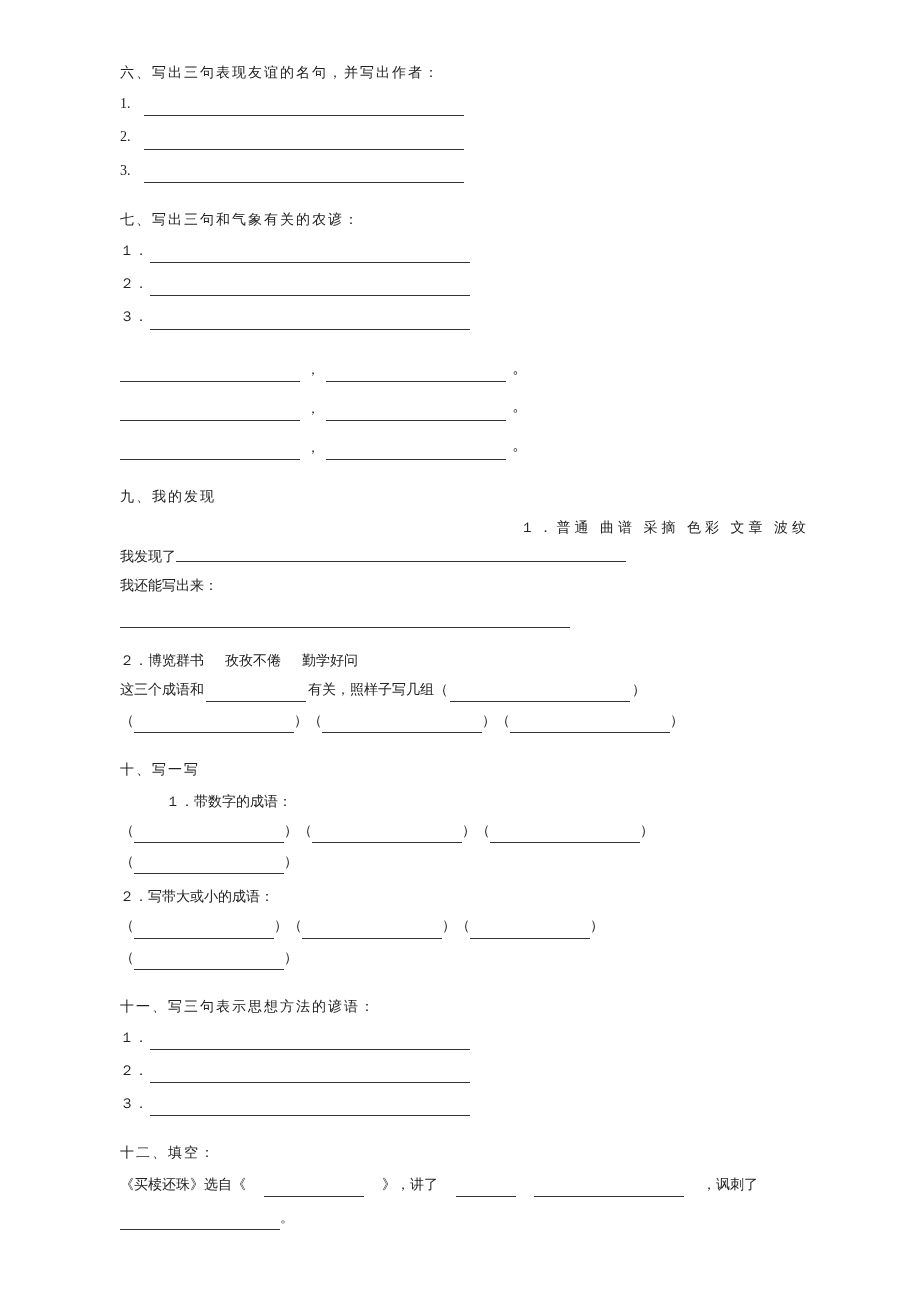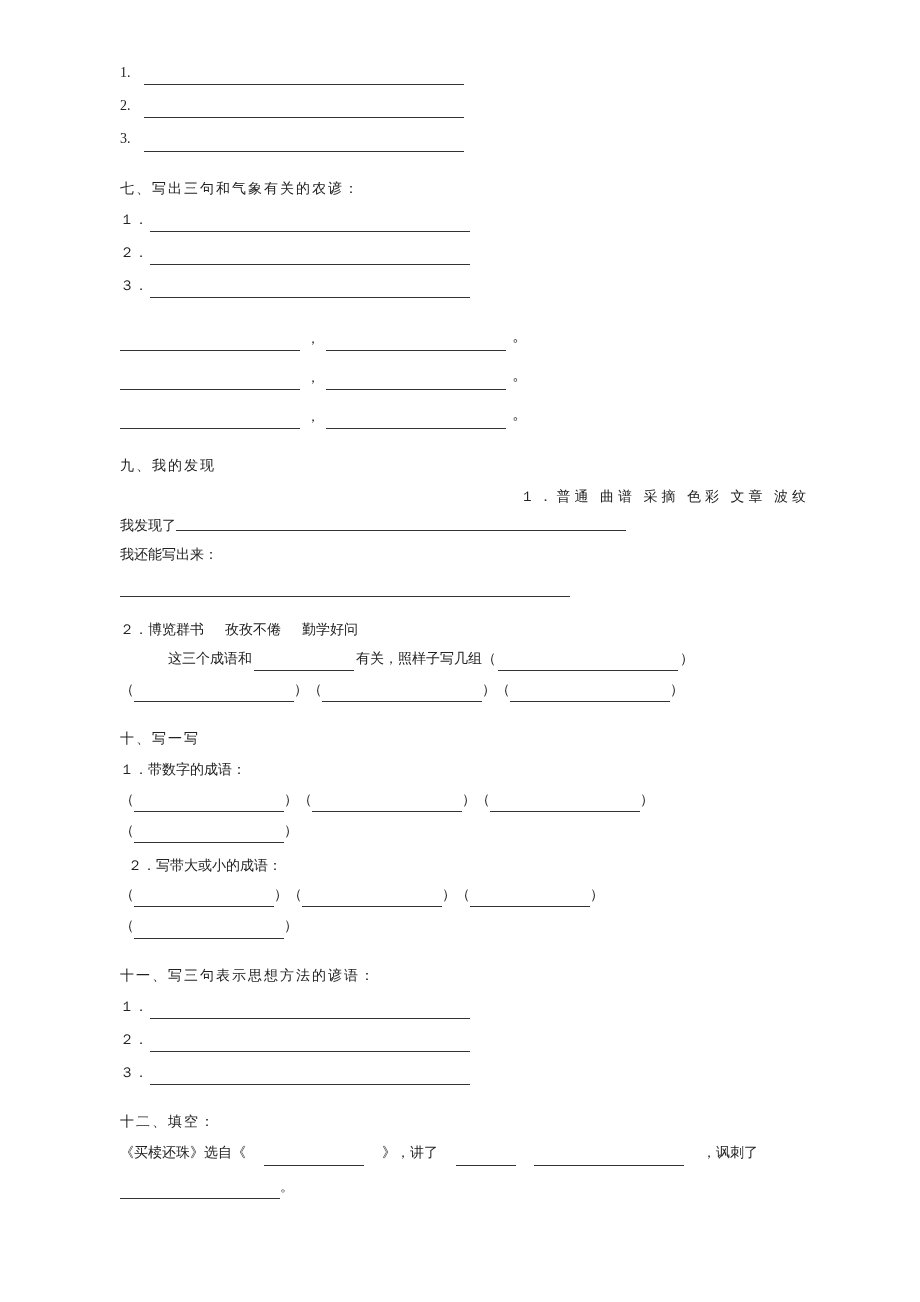--- a/index.html
+++ b/index.html
@@ -87,20 +87,21 @@
       display: inline-block;
       min-width: 100px;
       height: 18px;
       vertical-align: bottom;
     }
   </style>
 </head>
 <body>
 
 <div class="section">
+  <div class="section-title">六、写出三句表现友谊的名句，并写出作者：</div>
   <div class="line-row">
     <span class="line-num">1.</span>
     <span class="underline"></span>
   </div>
   <div class="line-row">
     <span class="line-num">2.</span>
     <span class="underline"></span>
   </div>
   <div class="line-row">
     <span class="line-num">3.</span>
@@ -151,57 +152,57 @@
   <div class="discovery-found">
     <span>我发现了</span>
     <span class="underline-long"></span>
   </div>
   <div class="discovery-sample">我还能写出来：</div>
   <div style="margin-bottom: 20px;">
     <span class="underline-long"></span>
   </div>
 
   <div style="margin-bottom: 4px;">２．博览群书&nbsp;&nbsp;&nbsp;&nbsp;&nbsp;&nbsp;孜孜不倦&nbsp;&nbsp;&nbsp;&nbsp;&nbsp;&nbsp;勤学好问</div>
-  <div style="margin-bottom: 6px; display:flex; align-items:flex-end; flex-wrap:wrap; gap:2px;margin-left:48px;">
+  <div style="margin-bottom: 6px; display:flex; align-items:flex-end; flex-wrap:wrap; gap:2px;">
     <span>这三个成语和</span>
     <span class="blank-inline"></span>
     <span>有关，照样子写几组（</span>
     <span style="border-bottom:1px solid #333; display:inline-block; min-width:180px; height:18px; vertical-align:bottom;"></span>
     <span>）</span>
   </div>
   <div class="row-parens">
     <span>（</span>
     <span style="border-bottom:1px solid #333; display:inline-block; min-width:160px; height:18px; vertical-align:bottom;"></span>
     <span>）（</span>
     <span style="border-bottom:1px solid #333; display:inline-block; min-width:160px; height:18px; vertical-align:bottom;"></span>
     <span>）（</span>
     <span style="border-bottom:1px solid #333; display:inline-block; min-width:160px; height:18px; vertical-align:bottom;"></span>
     <span>）</span>
   </div>
 </div>
 
 <div class="section">
   <div class="section-title">十、写一写</div>
-  <div style="margin-bottom:4px;">１．带数字的成语：</div>
-  <div class="row-parens">
-    <span>（</span>
-    <span style="border-bottom:1px solid #333; display:inline-block; min-width:150px; height:18px; vertical-align:bottom;"></span>
-    <span>）（</span>
-    <span style="border-bottom:1px solid #333; display:inline-block; min-width:150px; height:18px; vertical-align:bottom;"></span>
-    <span>）（</span>
-    <span style="border-bottom:1px solid #333; display:inline-block; min-width:150px; height:18px; vertical-align:bottom;"></span>
-    <span>）</span>
-  </div>
-  <div class="row-parens">
-    <span>（</span>
-    <span style="border-bottom:1px solid #333; display:inline-block; min-width:150px; height:18px; vertical-align:bottom;"></span>
-    <span>）</span>
-  </div>
-
-  <div style="margin-bottom:4px; margin-top:10px;margin-left:8px;">２．写带大或小的成语：</div>
+  <div style="margin-bottom:4px;margin-left:46px;">１．带数字的成语：</div>
+  <div class="row-parens">
+    <span>（</span>
+    <span style="border-bottom:1px solid #333; display:inline-block; min-width:150px; height:18px; vertical-align:bottom;"></span>
+    <span>）（</span>
+    <span style="border-bottom:1px solid #333; display:inline-block; min-width:150px; height:18px; vertical-align:bottom;"></span>
+    <span>）（</span>
+    <span style="border-bottom:1px solid #333; display:inline-block; min-width:150px; height:18px; vertical-align:bottom;"></span>
+    <span>）</span>
+  </div>
+  <div class="row-parens">
+    <span>（</span>
+    <span style="border-bottom:1px solid #333; display:inline-block; min-width:150px; height:18px; vertical-align:bottom;"></span>
+    <span>）</span>
+  </div>
+
+  <div style="margin-bottom:4px; margin-top:10px;">２．写带大或小的成语：</div>
   <div class="row-parens">
     <span>（</span>
     <span style="border-bottom:1px solid #333; display:inline-block; min-width:140px; height:18px; vertical-align:bottom;"></span>
     <span>）（</span>
     <span style="border-bottom:1px solid #333; display:inline-block; min-width:140px; height:18px; vertical-align:bottom;"></span>
     <span>）（</span>
     <span style="border-bottom:1px solid #333; display:inline-block; min-width:120px; height:18px; vertical-align:bottom;"></span>
     <span>）</span>
   </div>
   <div class="row-parens">

